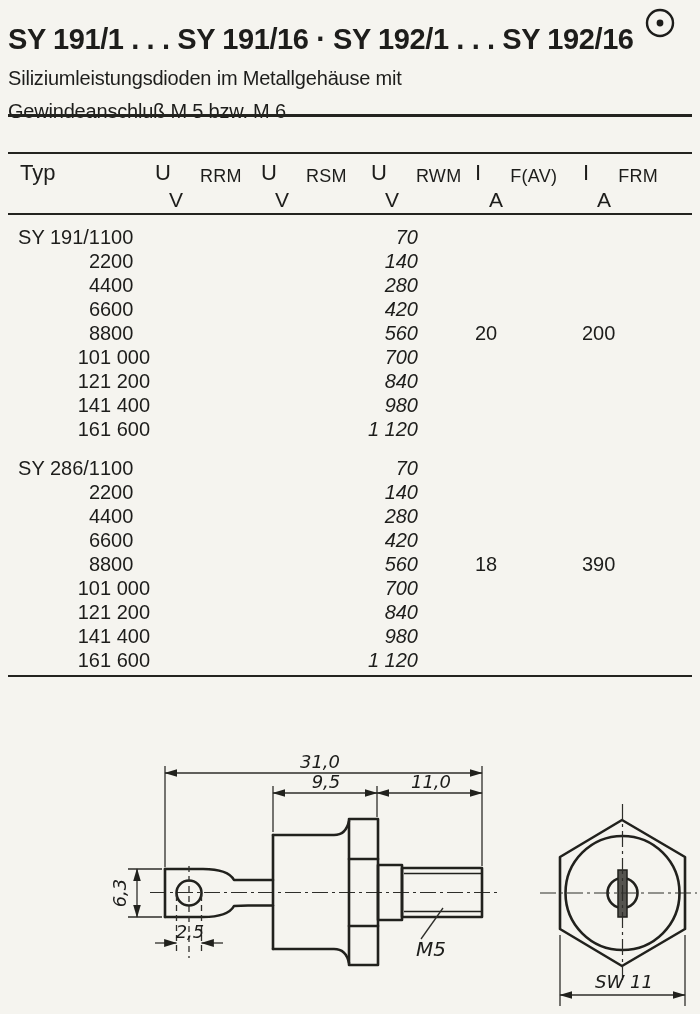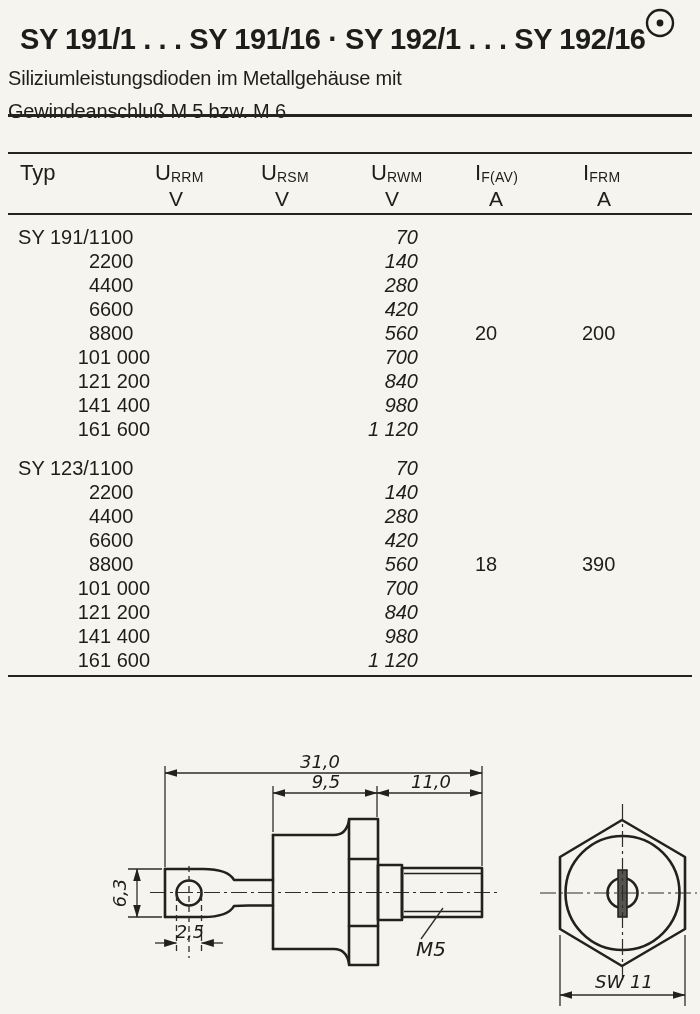--- a/index.html
+++ b/index.html
@@ -3,37 +3,37 @@
 <meta charset="utf-8">
 <style>
   html,body{margin:0;padding:0;background:#e9e8e4;}
   .page{
     position:relative;width:700px;height:1014px;overflow:hidden;
     background:#f5f4ef;color:#1d1d1b;
     font-family:"Liberation Sans",sans-serif;
   }
   
   .title{
-    position:absolute;left:20px;top:4px;width:630px;
+    position:absolute;left:8px;top:4px;width:630px;
     font-size:29px;font-weight:bold;letter-spacing:-0.4px;white-space:nowrap;
   }
   .corner-icon{position:absolute;left:643px;top:6px;}
   .subtitle{
     position:absolute;left:8px;top:42px;
     font-size:20px;line-height:33px;font-weight:normal;letter-spacing:-0.2px;
   }
   .rule{position:absolute;left:8px;width:684px;background:#23231f;}
   #rule-title{top:114px;height:3px;}
   #rule-thead-top{top:152px;height:2px;}
   #rule-thead-bot{top:213px;height:2px;}
   #rule-table-bot{top:675px;height:2px;}
   
   .thead{position:absolute;left:8px;top:160px;width:684px;height:52px;font-size:22px;}
   .hcol{position:absolute;top:0;white-space:nowrap;}
-  .hcol .sub{font-size:14px;letter-spacing:0.3px;vertical-align:-2px;}
+  .hcol .sub{font-size:18px;letter-spacing:0.3px;vertical-align:-2px;margin-left:29px;}
   .hcol .unit{font-size:21px;margin-left:14px;margin-top:1px;}
   
   .block{position:absolute;left:8px;width:684px;height:216px;}
   #block-sy191{top:225px;}
   #block-sy192{top:456px;}
   .row{display:flex;height:24px;line-height:24px;font-size:20px;}
   .c-typ {width:92px;text-align:right;white-space:nowrap;}
   .c-urrm{width:158px;text-align:left;}
   .c-urwm{width:160px;text-align:right;font-style:italic;}
   .c-ifav,.c-ifrm{
@@ -143,21 +143,21 @@
         <span class="c-typ">16</span>
         <span class="c-urrm">1 600</span>
         <span class="c-urwm">1 120</span>
       </div>
     <span class="c-ifav">20</span>
     <span class="c-ifrm">200</span>
   </div>
 
   <div class="block" id="block-sy192">
     <div class="row">
-        <span class="c-typ">SY 123/1</span>
+        <span class="c-typ">SY 286/1</span>
         <span class="c-urrm">100</span>
         <span class="c-urwm">70</span>
       </div>
     <div class="row">
         <span class="c-typ">2</span>
         <span class="c-urrm">200</span>
         <span class="c-urwm">140</span>
       </div>
     <div class="row">
         <span class="c-typ">4</span>

